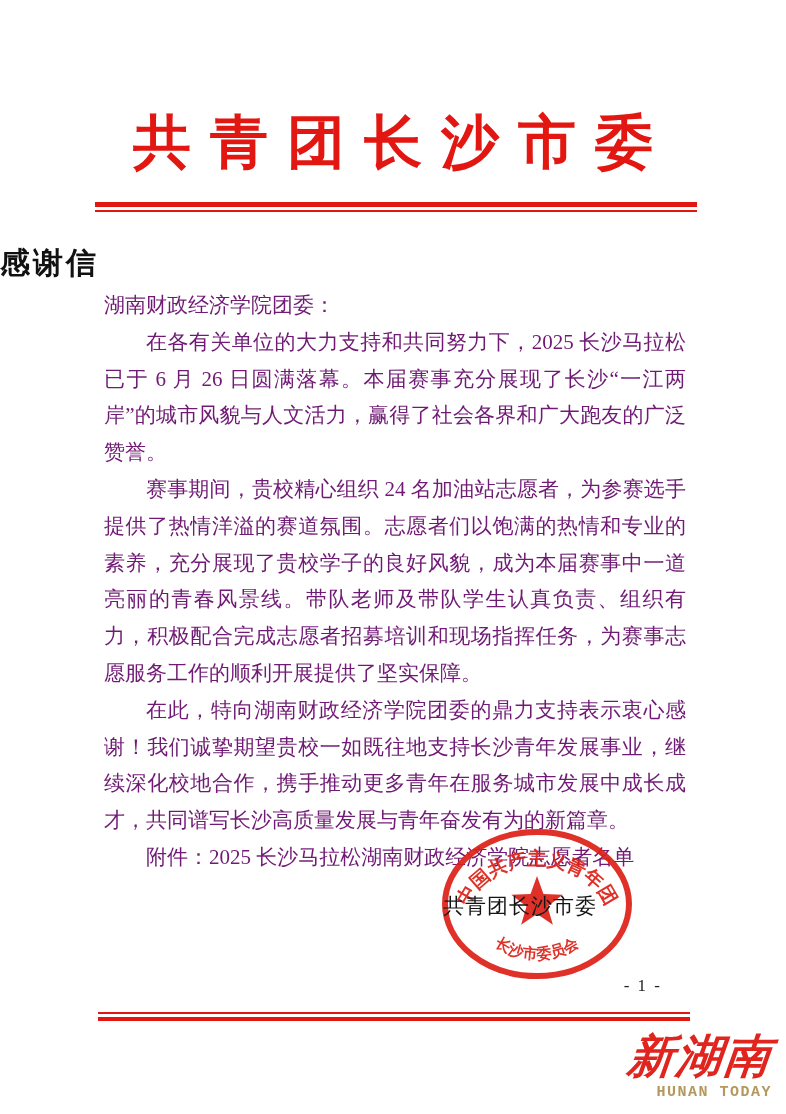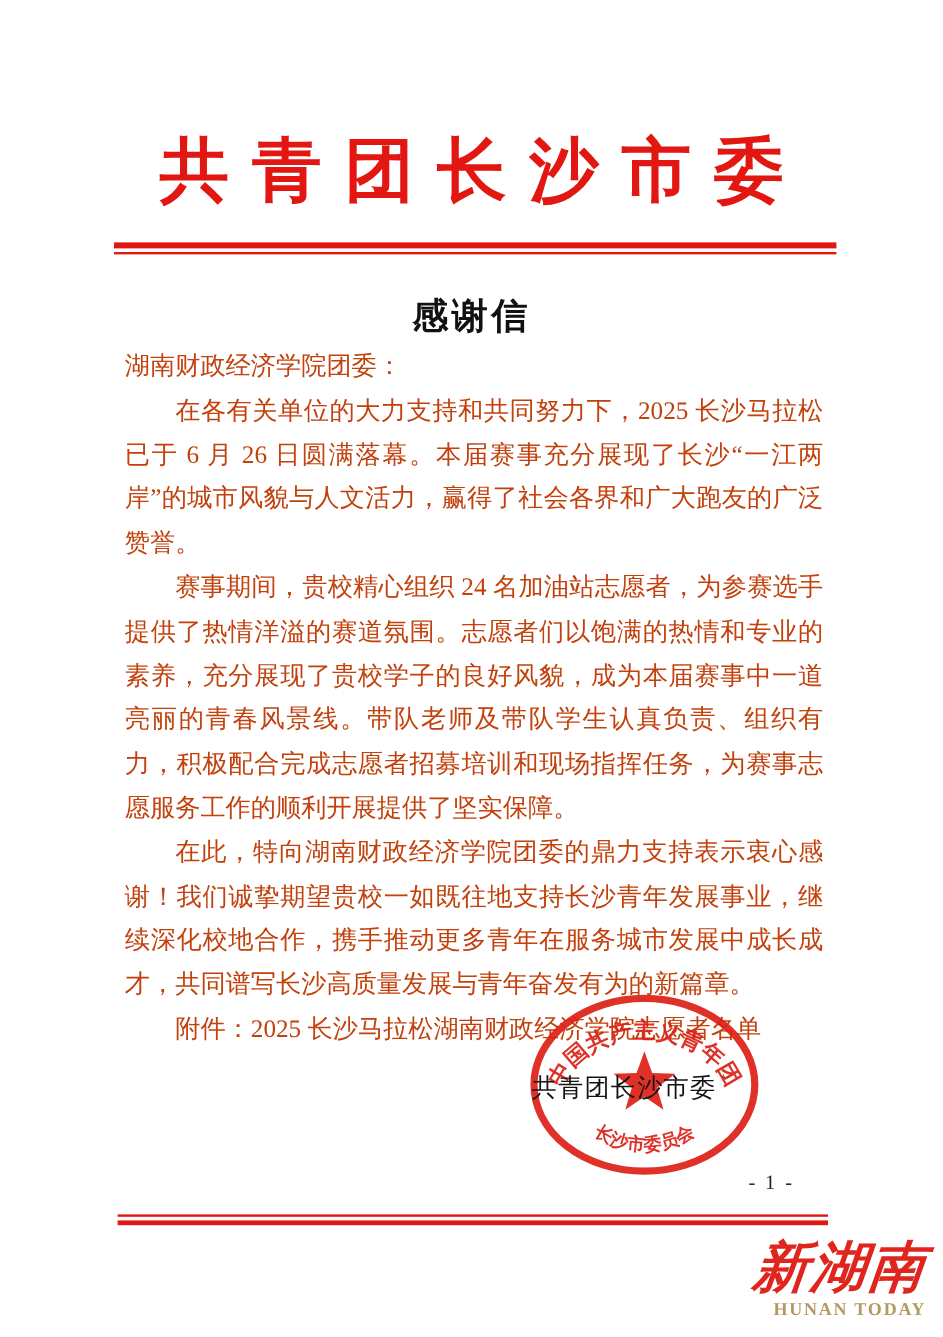--- a/index.html
+++ b/index.html
@@ -39,38 +39,37 @@
   .rule-bottom .thin { height: 2px; background: #e21711; }
   .rule-bottom .gap { height: 3px; }
   .rule-bottom .thick { height: 4px; background: #e21711; }
 
   
   .doc-title {
     position: absolute;
     top: 243px;
     left: 0;
     width: 100%;
-    text-align: center;
     font-size: 30px;
     font-weight: 700;
     color: #111;
     letter-spacing: 3px;
     font-family: "Liberation Sans", "DejaVu Sans", sans-serif;
   }
 
   
   .body-text {
     position: absolute;
     top: 287px;
     left: 104px;
     width: 582px;
     font-size: 21px;
     line-height: 36.8px;
     text-align: justify;
-    color: #c2410c;
+    color: #701a75;
   }
   .body-text p { margin: 0; text-indent: 2em; }
   .body-text .salutation { margin: 0; text-indent: 0; }
 
   
   .seal {
     position: absolute;
     left: 439px;
     top: 827px;
     width: 196px;
@@ -122,21 +121,21 @@
     line-height: 50px;
     letter-spacing: 2px;
   }
   .wm-en {
     display: block;
     margin-top: 2px;
     font-size: 15px;
     font-weight: 700;
     color: #b3985f;
     letter-spacing: 1.5px;
-    font-family: Liberation Serif, serif;
+    font-family: Liberation Mono, monospace;
   }
 </style>
 </head>
 <body>
 
 <div class="page">
 
   <div class="org-title">共青团长沙市委</div>
 
   <div class="rule-top">

